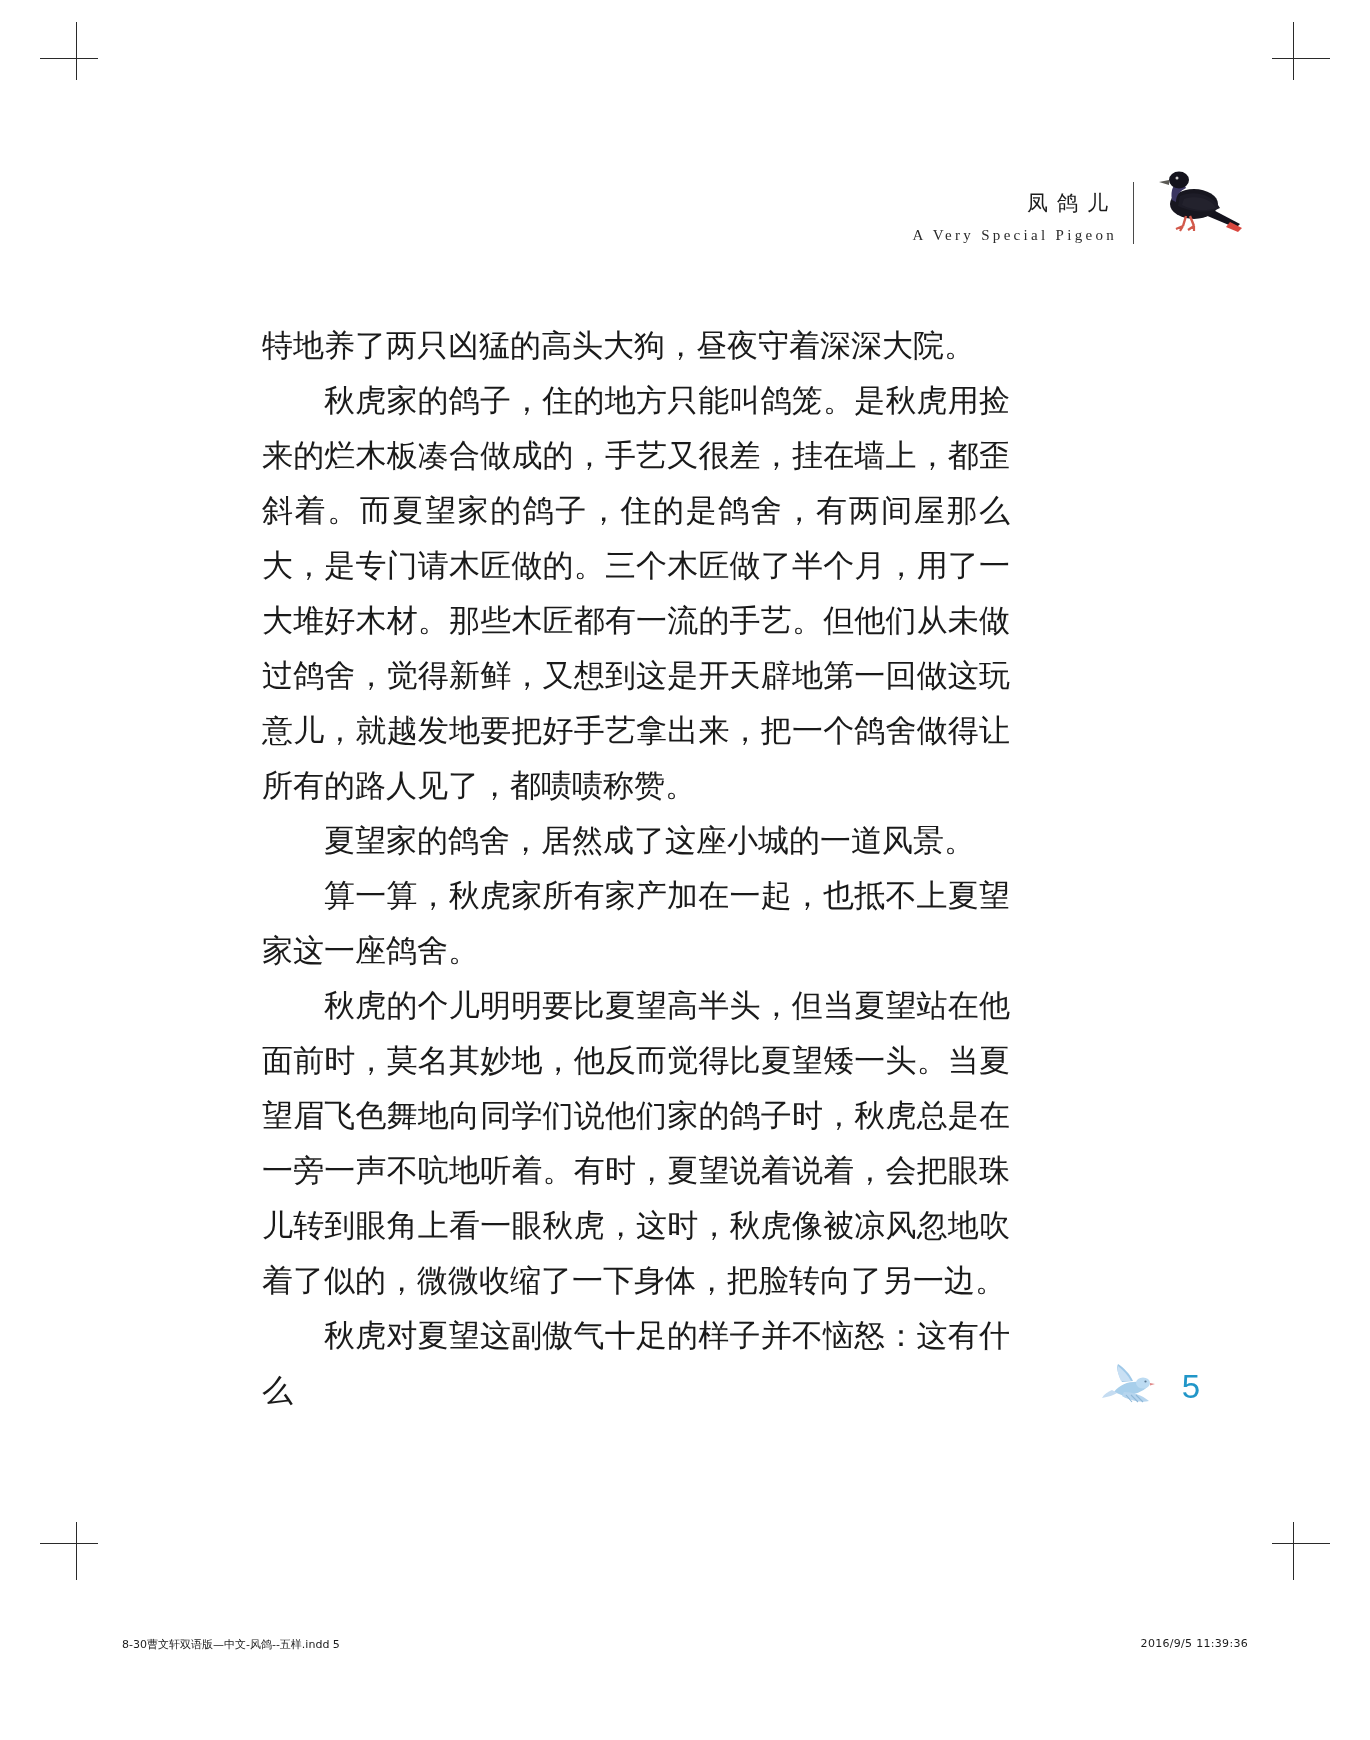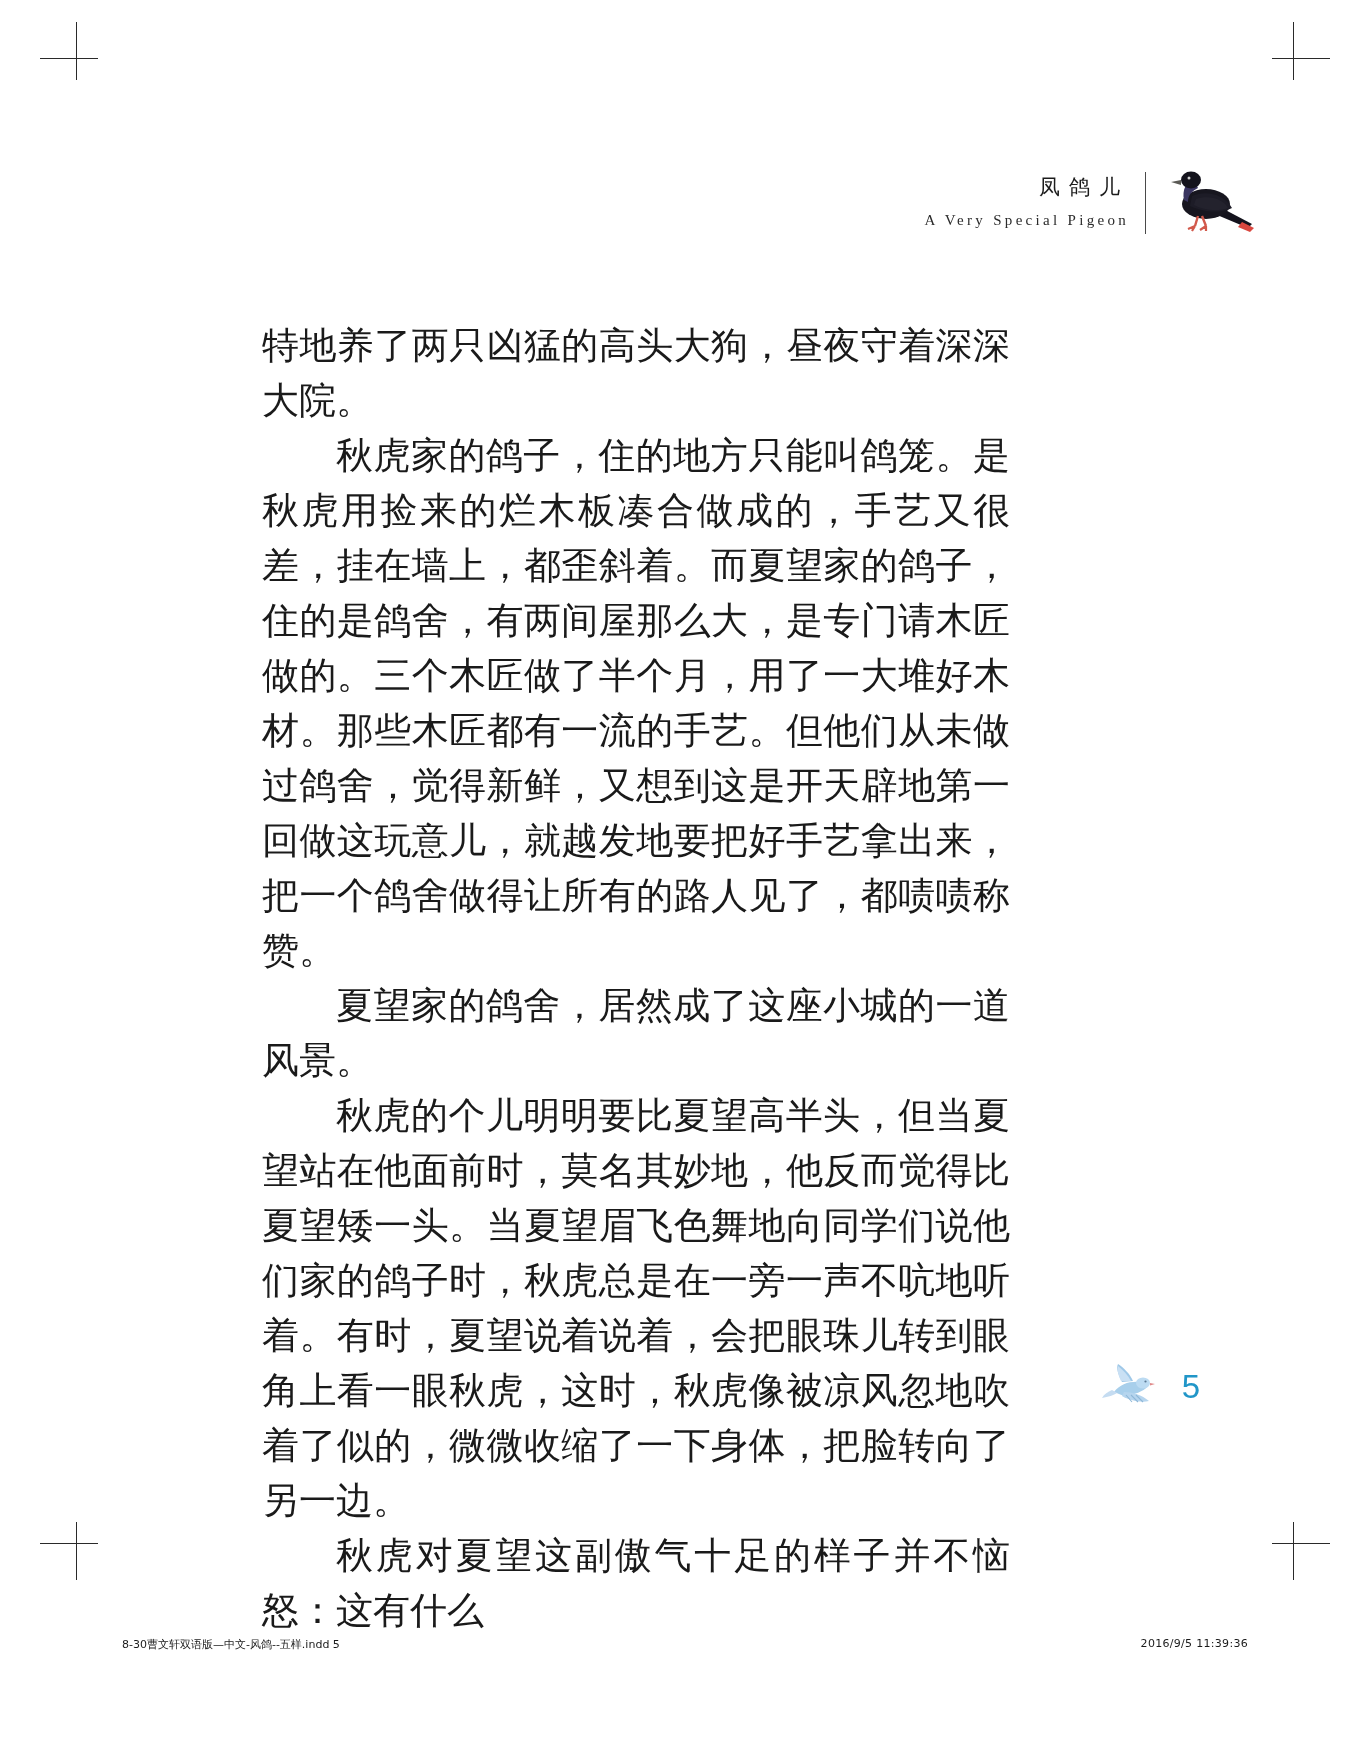--- a/index.html
+++ b/index.html
@@ -40,24 +40,24 @@
   .crop-bl .v { left: 36px; bottom: 0; }
   .crop-bl .h { left: 0;   bottom: 36px; }
 
   .crop-br { right: 40px;  bottom: 160px; }
   .crop-br .v { right: 36px; bottom: 0; }
   .crop-br .h { right: 0;  bottom: 36px; }
 
   
   .runhead {
     position: absolute;
-    right: 116px;
+    right: 128px;
     top: 158px;
     display: flex;
-    align-items: center;
+    align-items: flex-end;
   }
   .runhead-titles {
     text-align: right;
     padding-right: 16px;
     color: #1c1c1c;
   }
   .runhead-cn {
     font-family: "DejaVu Serif", "Liberation Serif", serif;
     font-size: 21px;
     letter-spacing: 9px;
@@ -87,21 +87,21 @@
   
   .page-body {
     position: absolute;
     left: 262px;
     top: 318px;
     width: 748px;
   }
   .para {
     margin: 0;
     font-family: "DejaVu Serif", "Liberation Serif", serif;
-    font-size: 37px;
+    font-size: 31px;
     line-height: 55px;
     color: #1a1a1a;
     text-align: justify;
     text-justify: inter-character;
     letter-spacing: 0px;
   }
   .para.indent { text-indent: 2em; }
   .para + .para { margin-top: 0; }
 
   
@@ -181,20 +181,21 @@
       <path d="M36 50 L33 60 M40 50 L44 60" stroke="#d2594b" stroke-width="2.4" fill="none"></path>
       <path d="M33 60 L26 63 M33 60 L30 65 M44 60 L38 64 M44 60 L44 65" stroke="#d2594b" stroke-width="2.2" fill="none"></path>
     </svg>
   </div>
 </div>
 
 <div class="page-body">
   <p class="para">特地养了两只凶猛的高头大狗，昼夜守着深深大院。</p>
   <p class="para indent">秋虎家的鸽子，住的地方只能叫鸽笼。是秋虎用捡来的烂木板凑合做成的，手艺又很差，挂在墙上，都歪斜着。而夏望家的鸽子，住的是鸽舍，有两间屋那么大，是专门请木匠做的。三个木匠做了半个月，用了一大堆好木材。那些木匠都有一流的手艺。但他们从未做过鸽舍，觉得新鲜，又想到这是开天辟地第一回做这玩意儿，就越发地要把好手艺拿出来，把一个鸽舍做得让所有的路人见了，都啧啧称赞。</p>
   <p class="para indent">夏望家的鸽舍，居然成了这座小城的一道风景。</p>
+  <p class="para indent">算一算，秋虎家所有家产加在一起，也抵不上夏望家这一座鸽舍。</p>
   <p class="para indent">秋虎的个儿明明要比夏望高半头，但当夏望站在他面前时，莫名其妙地，他反而觉得比夏望矮一头。当夏望眉飞色舞地向同学们说他们家的鸽子时，秋虎总是在一旁一声不吭地听着。有时，夏望说着说着，会把眼珠儿转到眼角上看一眼秋虎，这时，秋虎像被凉风忽地吹着了似的，微微收缩了一下身体，把脸转向了另一边。</p>
   <p class="para indent">秋虎对夏望这副傲气十足的样子并不恼怒：这有什么</p>
 </div>
 
 <div class="folio">
   <span>
     <svg width="62" height="44" viewBox="0 0 62 44" aria-hidden="true">
 
       <path d="M20 20 C16 12, 14 6, 16 2 C22 6, 28 12, 31 19 Z" fill="#9fc8e8"></path>
       <path d="M19 19 C16 13, 15 8, 16 4 C21 8, 26 13, 29 19 Z" fill="#c9e0f4"></path>

